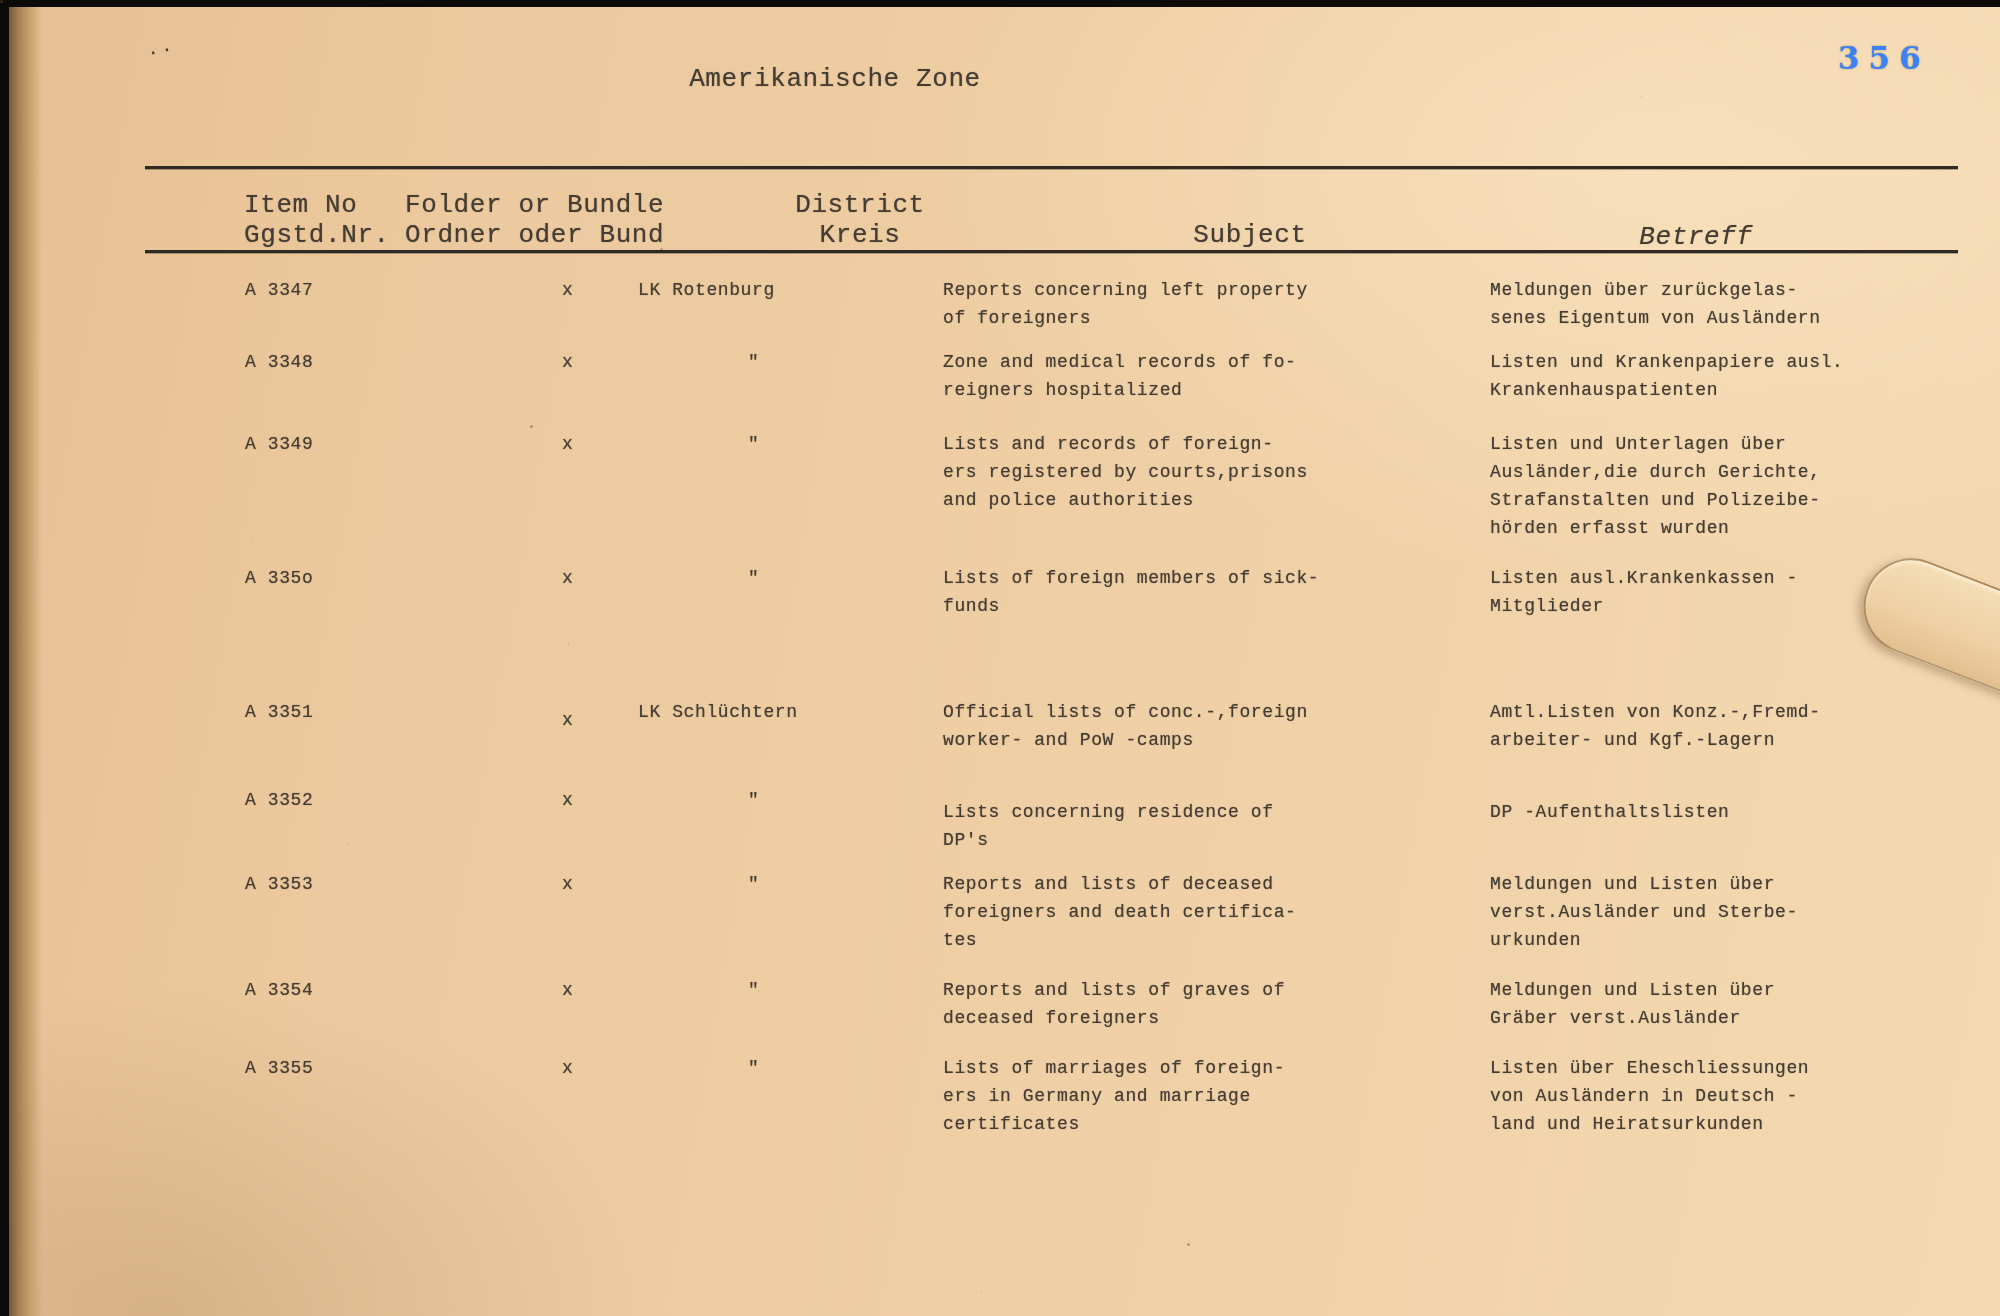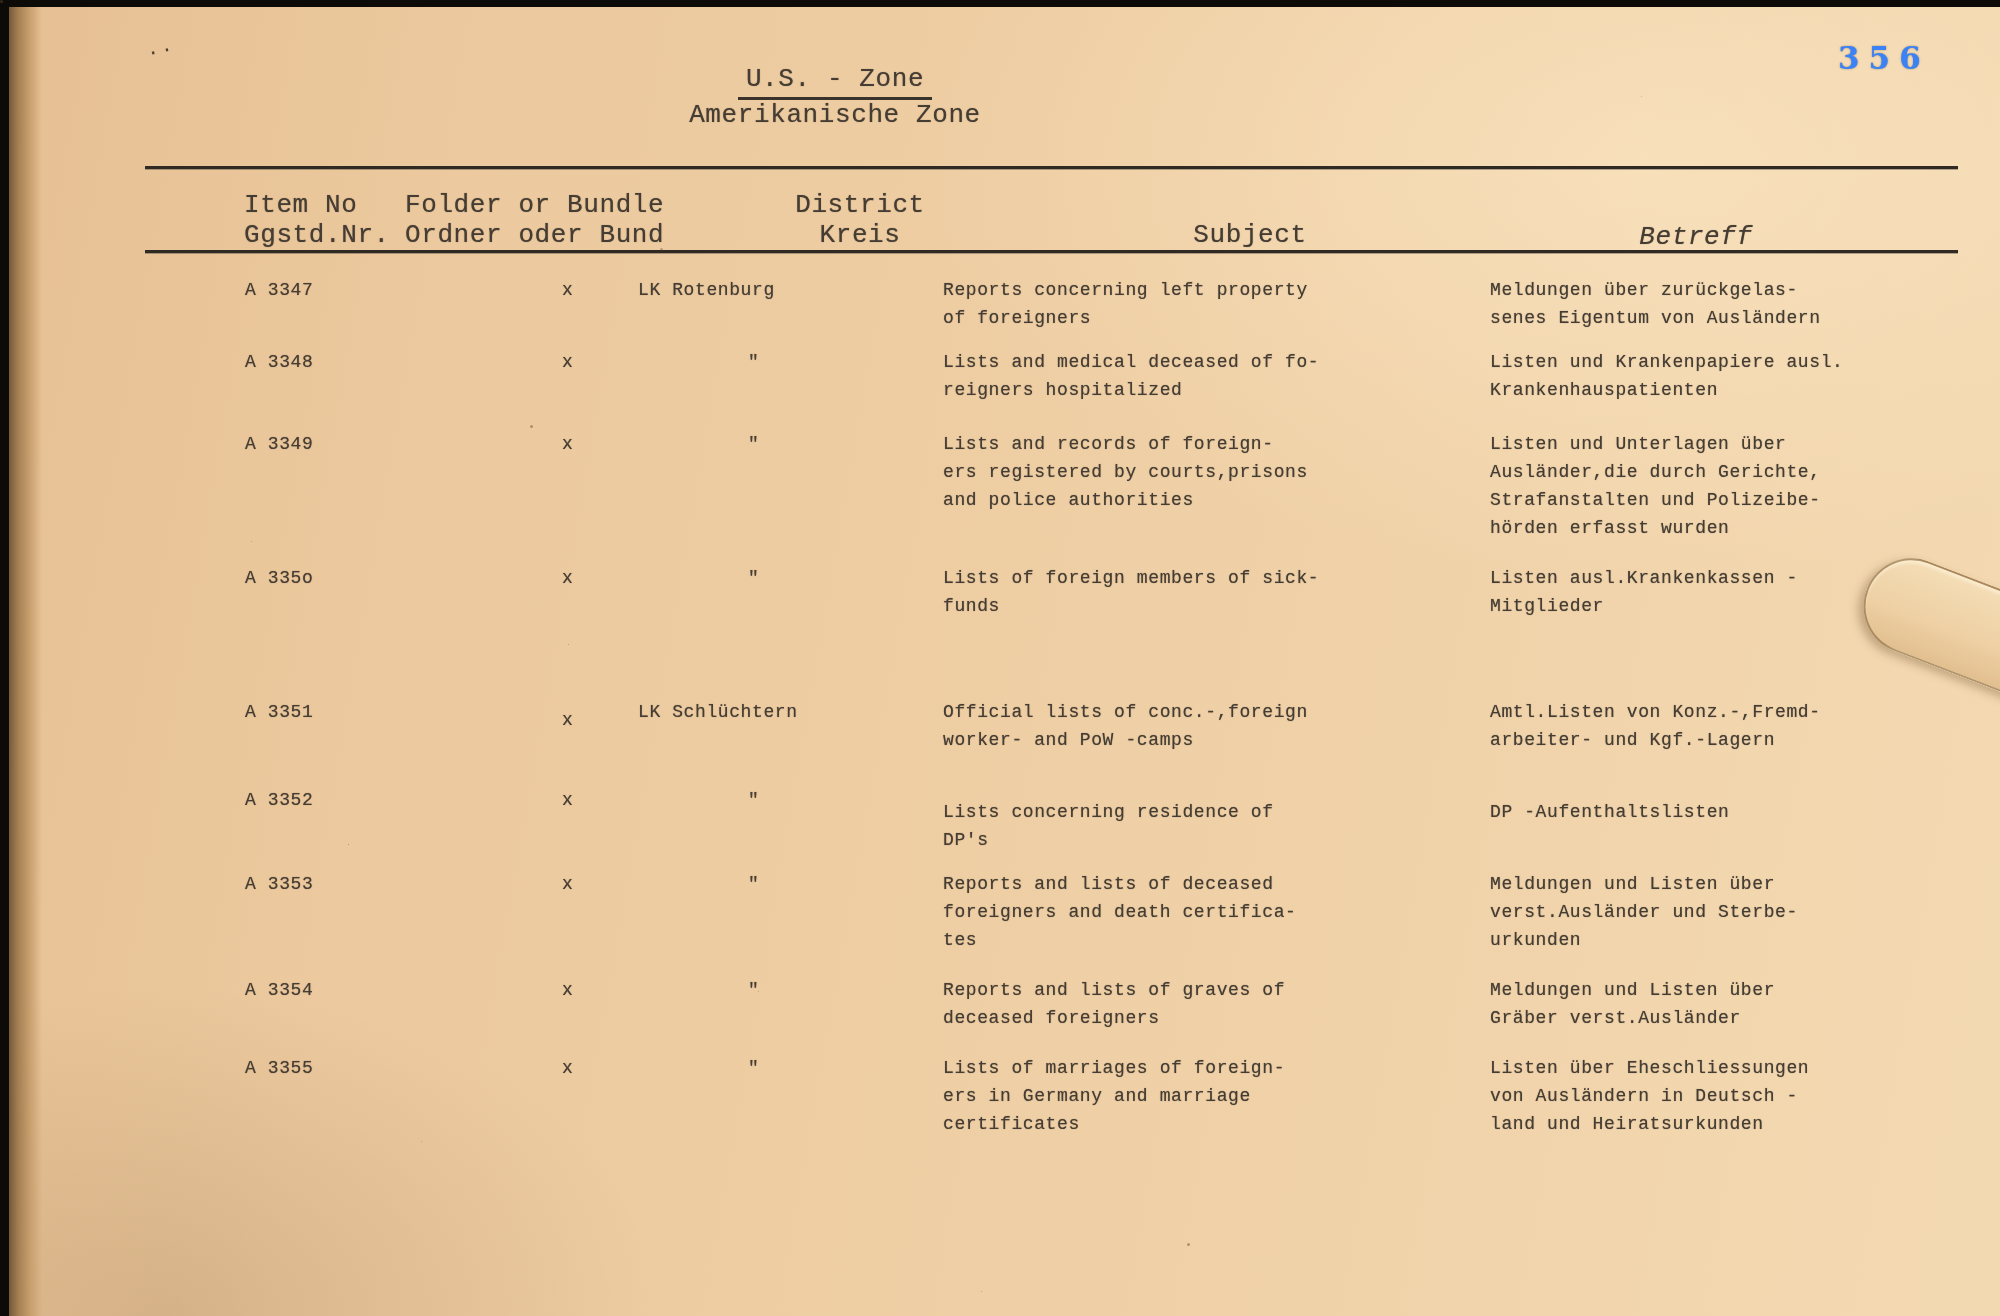--- a/index.html
+++ b/index.html
@@ -112,21 +112,20 @@
 <div class="paper"></div>
 <div class="page-edge"></div>
 <div class="edge-strip-left"></div>
 <div class="edge-strip-top"></div>
 
 <div class="pen-mark">··</div>
 
 <div class="page-number ink">356</div>
 
 <div class="title-block">
-  <div><span class="title ink">U.S. - Zone</span></div>
   <div class="subtitle ink">Amerikanische Zone</div>
 </div>
 
 <div class="rule rule-top"></div>
 
 <div class="colhead ink h-item">
   <div>Item No</div>
   <div>Ggstd.Nr.</div>
 </div>
 <div class="colhead ink h-folder">
@@ -149,21 +148,21 @@
   <div class="cell ink c-subject pre">Reports concerning left property
 of foreigners</div>
   <div class="cell ink c-betreff pre">Meldungen über zurückgelas-
 senes Eigentum von Ausländern</div>
 </div>
 
 <div class="row" style="top:348px">
   <div class="cell ink c-item">A 3348</div>
   <div class="cell ink c-x">x</div>
   <div class="cell ink c-district ditto">"</div>
-  <div class="cell ink c-subject pre">Lists and medical deceased of fo-
+  <div class="cell ink c-subject pre">Zone and medical records of fo-
 reigners hospitalized</div>
   <div class="cell ink c-betreff pre">Listen und Krankenpapiere ausl.
 Krankenhauspatienten</div>
 </div>
 
 <div class="row" style="top:430px">
   <div class="cell ink c-item">A 3349</div>
   <div class="cell ink c-x">x</div>
   <div class="cell ink c-district ditto">"</div>
   <div class="cell ink c-subject pre">Lists and records of foreign-

